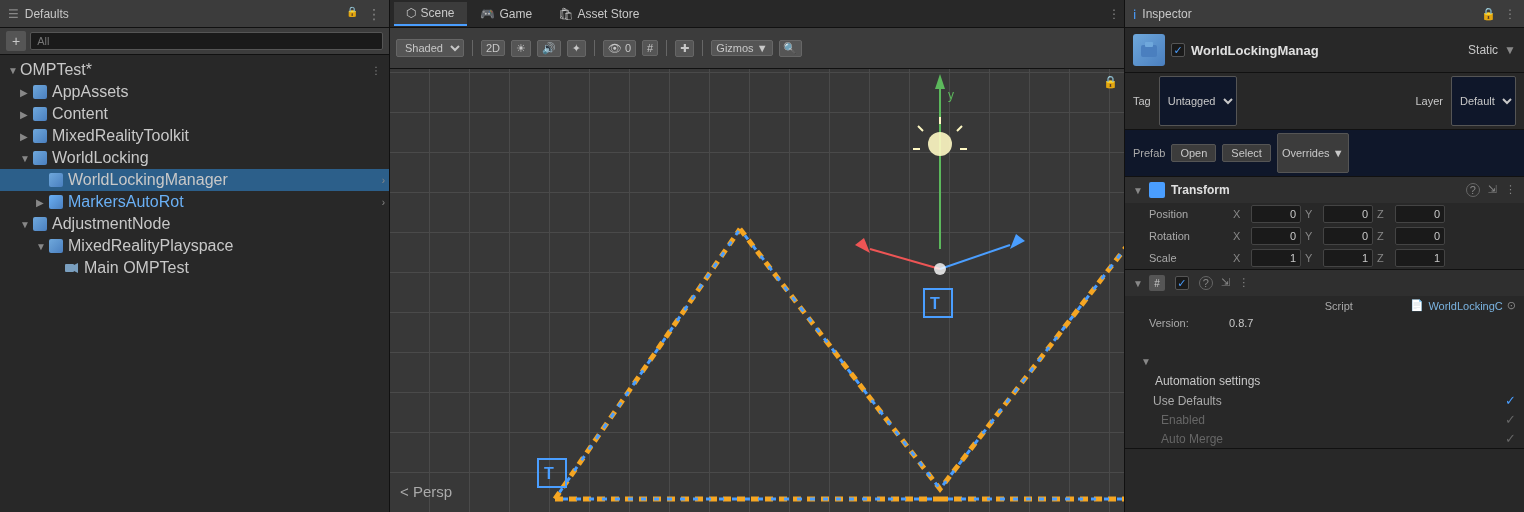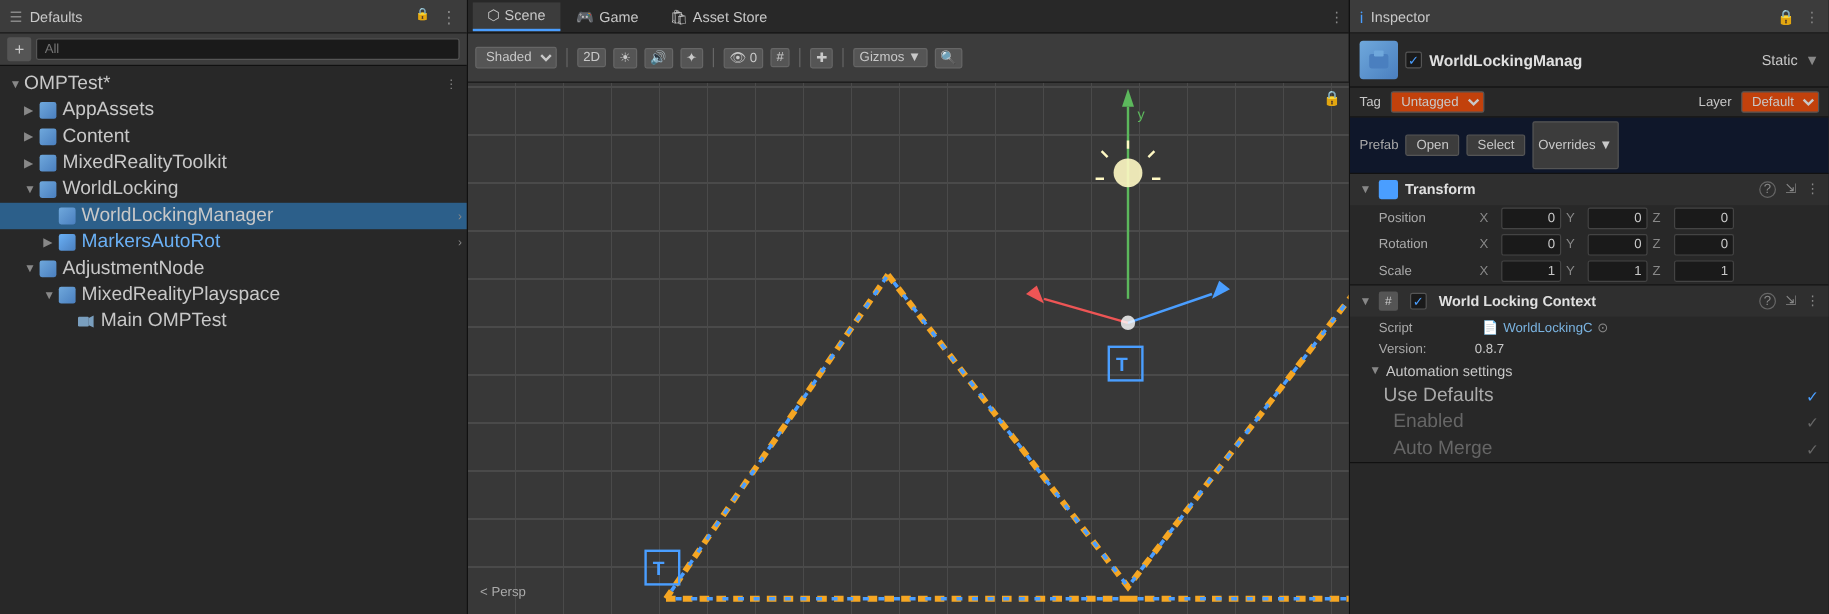--- a/index.html
+++ b/index.html
@@ -181,21 +181,21 @@
       background:
         repeating-linear-gradient(0deg, transparent, transparent 39px, #4a4a4a 39px, #4a4a4a 40px),
         repeating-linear-gradient(90deg, transparent, transparent 39px, #4a4a4a 39px, #4a4a4a 40px);
       background-color: #383838;
     }
     .persp-label {
       position: absolute;
       bottom: 12px;
       left: 10px;
       color: #aaa;
-      font-size: 11px;
+      font-size: 15px;
     }
 
     
     .inspector-panel {
       width: 400px;
       background: #282828;
       border-left: 1px solid #111;
       display: flex;
       flex-direction: column;
       flex-shrink: 0;
@@ -242,24 +242,24 @@
     .static-arrow { color: #888; }
     .tag-layer-row {
       padding: 3px 8px;
       display: flex;
       align-items: center;
       gap: 8px;
       font-size: 11px;
       border-bottom: 1px solid #111;
     }
     .tag-select, .layer-select {
-      background: #c2410c;
+      background: #0f172a;
       border: 1px solid #555;
       color: #c8c8c8;
-      padding: 1px 4px;
+      padding: 17px 4px;
       font-size: 11px;
       border-radius: 2px;
     }
     .prefab-row {
       padding: 3px 8px;
       display: flex;
       align-items: center;
       gap: 6px;
       background: #0f172a;
       border-bottom: 1px solid #111;
@@ -372,20 +372,21 @@
       justify-content: center;
       font-size: 10px;
       color: #ccc;
       flex-shrink: 0;
     }
     .script-row {
       padding: 3px 8px 3px 24px;
       display: flex;
       align-items: center;
       gap: 6px;
+      justify-content: flex-end;
     }
     .script-label {
       width: 80px;
       color: #aaa;
       font-size: 11px;
     }
     .script-value {
       color: #7ab3e0;
       font-size: 11px;
       display: flex;
@@ -403,30 +404,31 @@
       padding: 3px 8px 3px 16px;
       display: flex;
       align-items: center;
       gap: 4px;
       cursor: pointer;
     }
     .automation-title {
       font-size: 12px;
       color: #c8c8c8;
       font-weight: 500;
+      margin-top: 40px;
     }
     .checkbox-row {
       padding: 2px 8px 2px 28px;
       display: flex;
       align-items: center;
       gap: 8px;
     }
     .checkbox-label {
       color: #aaa;
-      font-size: 16px;
+      font-size: 12px;
       flex: 1;
     }
     .check-mark {
       color: #4a9eff;
       font-size: 13px;
     }
     .disabled-row .checkbox-label { color: #666; }
     .lock-icon { font-size: 10px; color: #888; }
     .dots-icon { font-size: 14px; color: #888; }
     .info-icon { font-size: 11px; color: #888; border: 1px solid #666; border-radius: 50%; width: 14px; height: 14px; display: flex; align-items: center; justify-content: center; }
@@ -768,21 +770,20 @@
         <input class="axis-value" type="text" value="1" style="">
       </div>
     </div>
   </div>
 
   <div class="component-section">
     <div class="wlc-header">
       <span class="expand-arrow">▼</span>
       <div class="hash-icon">#</div>
       <div class="checkbox-enabled checked" style="margin:0 4px;"></div>
-      <span class="component-name">World Locking Context</span>
       <div class="component-actions">
         <span class="info-icon">?</span>
         <span>⇲</span>
         <span>⋮</span>
       </div>
     </div>
 
     <div class="script-row">
       <span class="script-label">Script</span>
       <span class="script-value">

